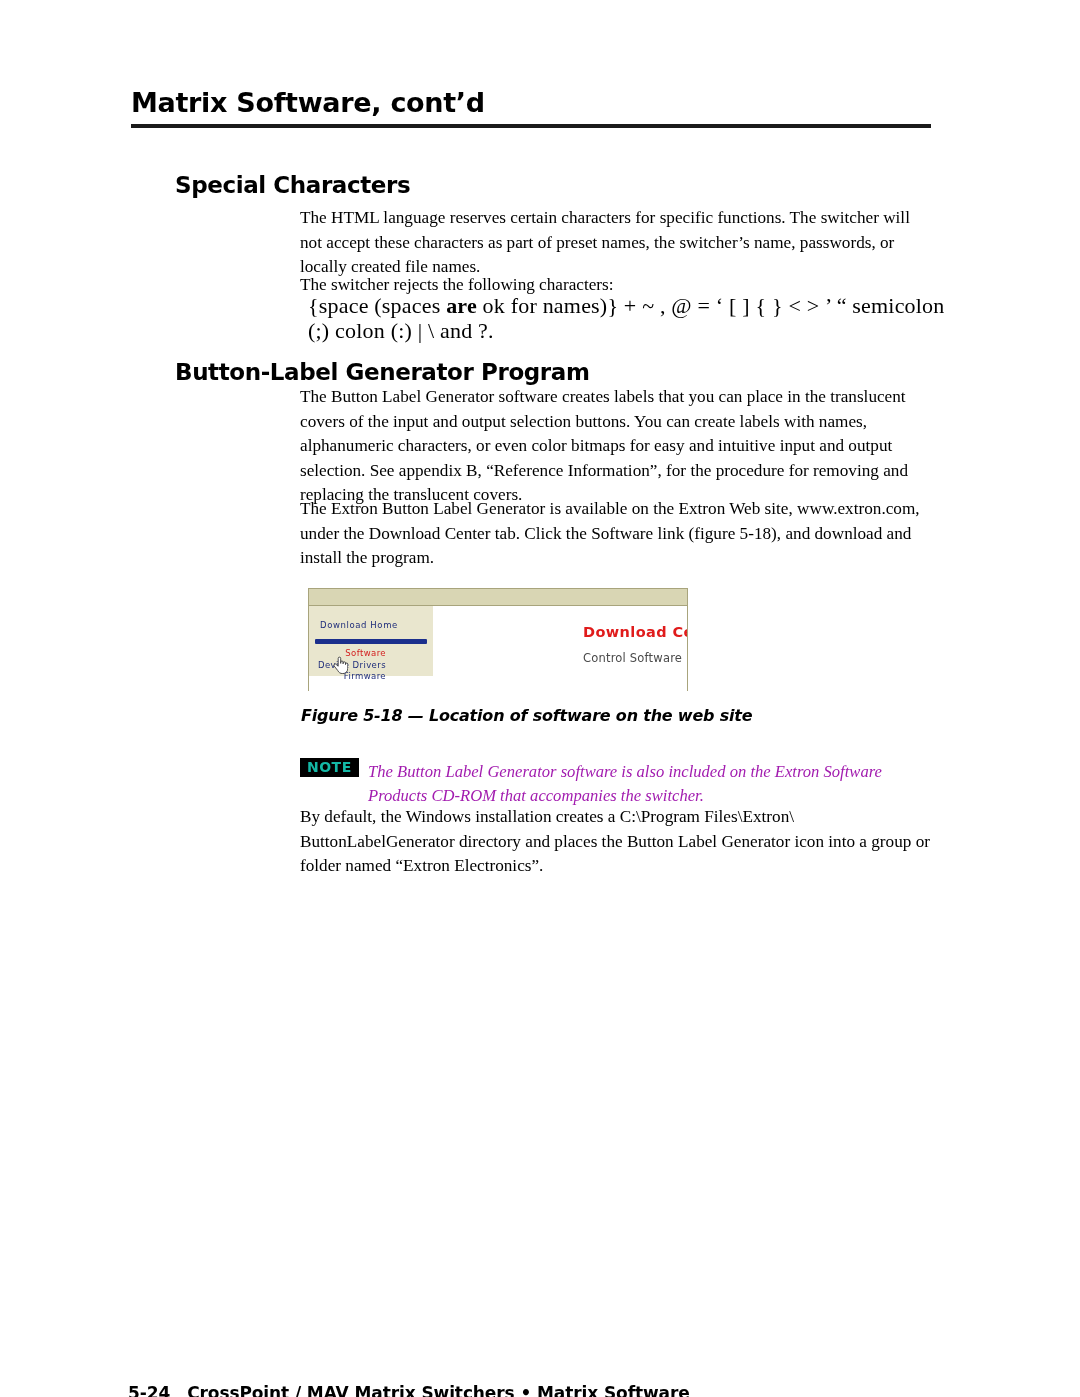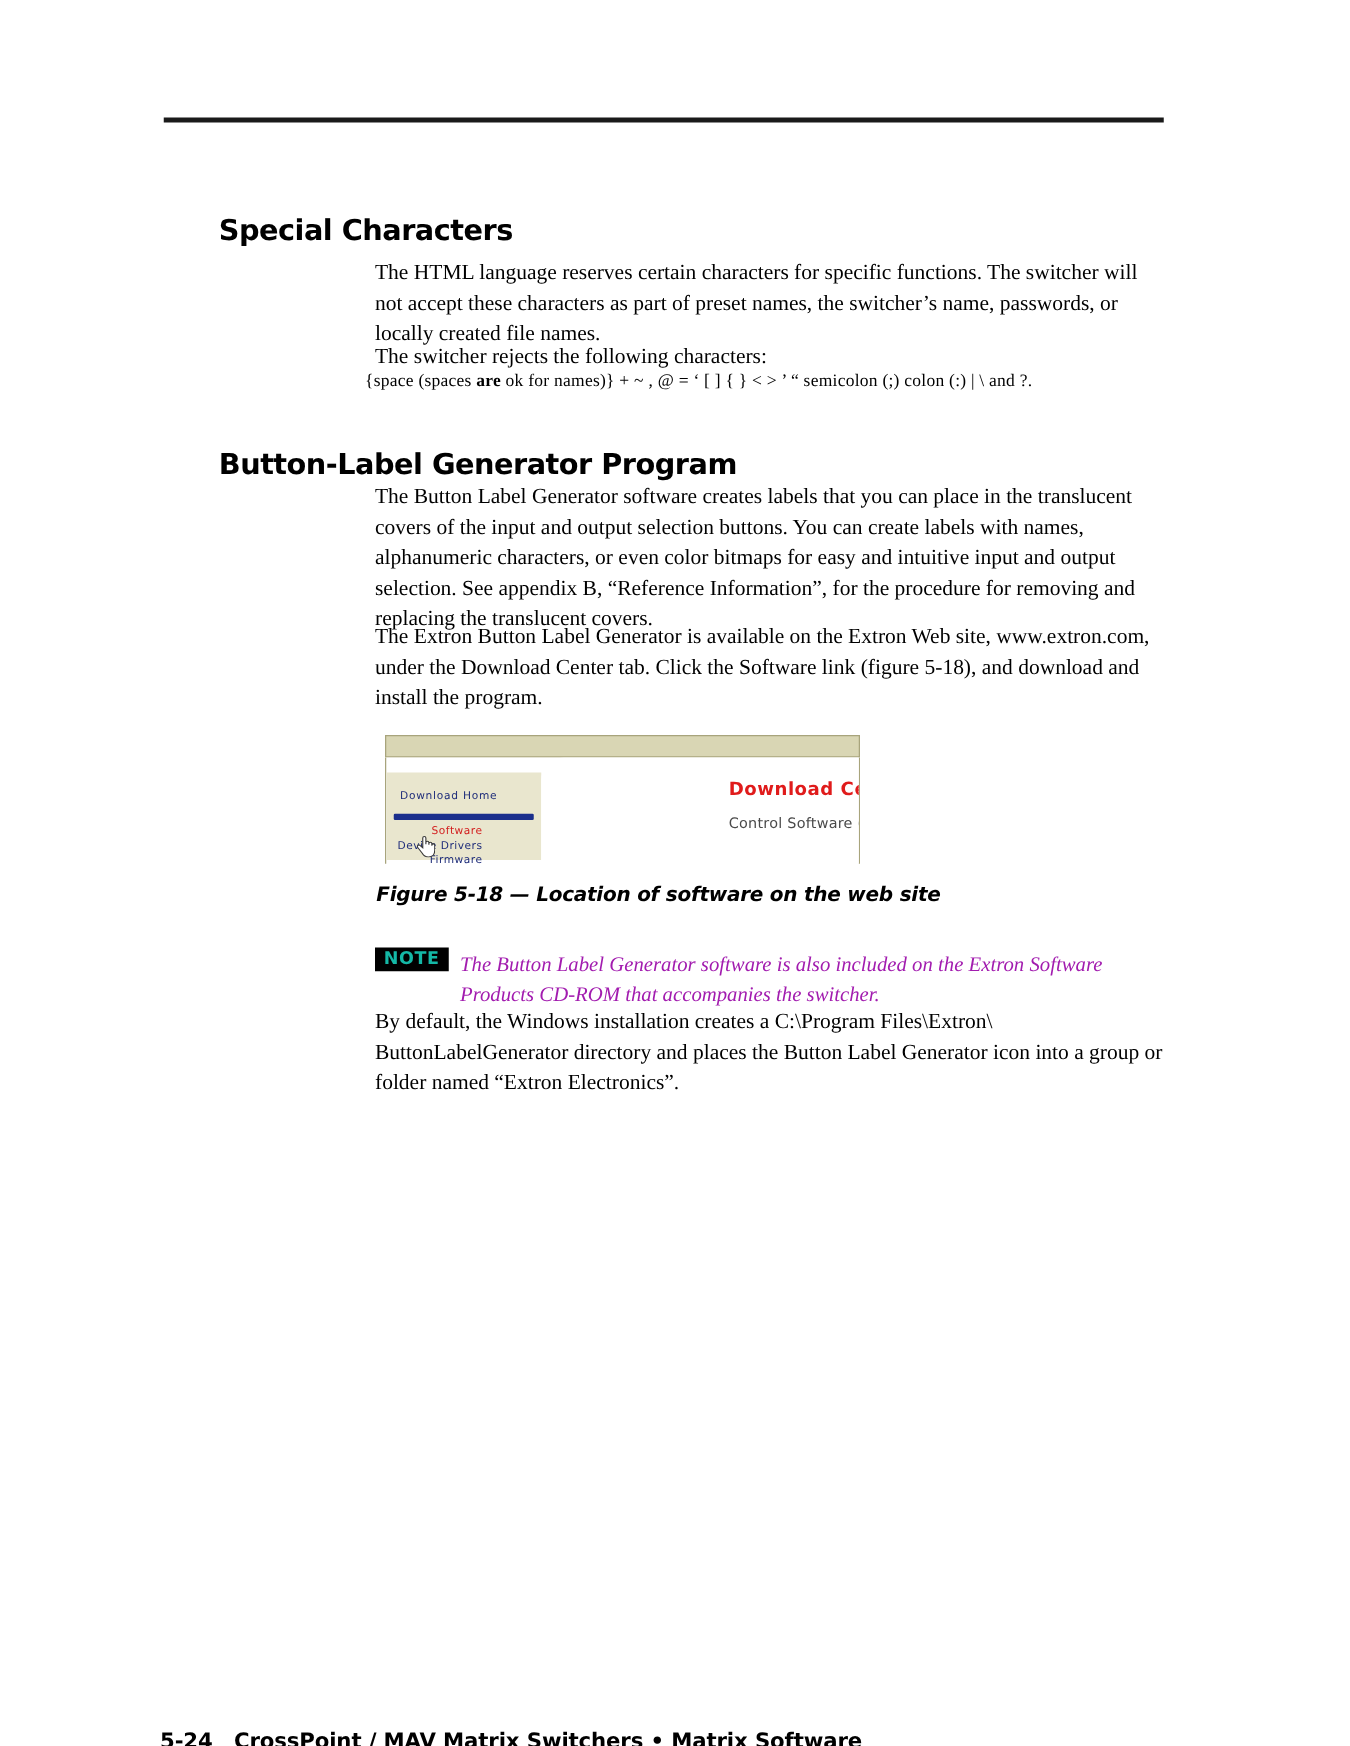--- a/index.html
+++ b/index.html
@@ -55,24 +55,24 @@
     width: 632px;
     font-family: Liberation Serif, serif;
     font-size: 17.2px;
     line-height: 24.6px;
     color: #000;
     text-align: left;
   }
 
   .charlist {
     position: absolute;
-    left: 292px;
+    left: 308px;
     width: 640px;
     font-family: "Liberation Serif", serif;
-    font-size: 14px;
+    font-size: 22px;
     line-height: 24.6px;
     letter-spacing: 0.2px;
   }
   .charlist b { font-weight: bold; }
 
   
   .figure {
     position: absolute;
     left: 308px;
     top: 569px;
@@ -129,21 +129,21 @@
     height: 85px;
     background: #ffffff;
     border-left: 1px solid #A8A47C;
     border-right: 1px solid #A8A47C;
     box-sizing: border-box;
     overflow: hidden;
   }
   .fig-sidebar {
     position: absolute;
     left: 0;
-    top: 12px;
+    top: 0;
     width: 124px;
     height: 70px;
     background: #E9E6CE;
   }
   .fig-content-pane {
     position: absolute;
     left: 124px;
     top: 0;
     width: 255px;
     height: 85px;
@@ -268,20 +268,21 @@
     letter-spacing: -0.1px;
     color: #000;
     white-space: nowrap;
   }
   .footer .pg { margin-right: 17px; }
 </style>
 </head>
 <body>
 
 <div class="page-header">
+  <div class="page-header-title">Matrix Software, cont’d</div>
   <div class="page-header-rule"></div>
 </div>
 
 <div class="h2" style="left:175px; top:172px;">Special Characters</div>
 
 <div class="para" style="top:206px;">The HTML language reserves certain characters for specific functions.  The switcher will not accept these characters as part of preset names, the switcher’s name, passwords, or locally created file names.</div>
 
 <div class="para" style="top:273px;">The switcher rejects the following characters:</div>
 
 <div class="charlist" style="top:294px;"><span>{space (spaces </span><b>are</b><span> ok for names)}  +  ~  ,  @  =  ‘  [  ]  {  }  &lt;  &gt;  ’  “  semicolon (;)  colon (:)  |  \  and ?.</span></div>

